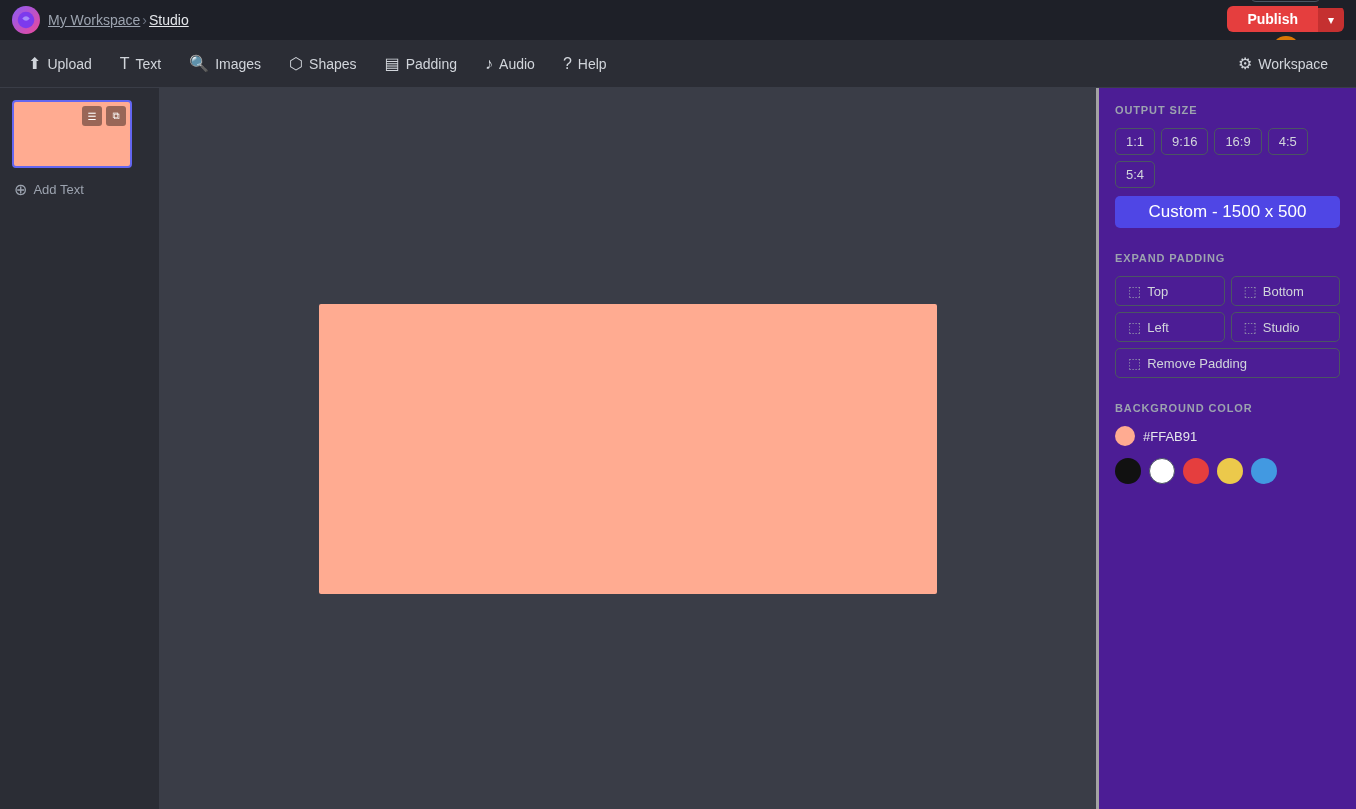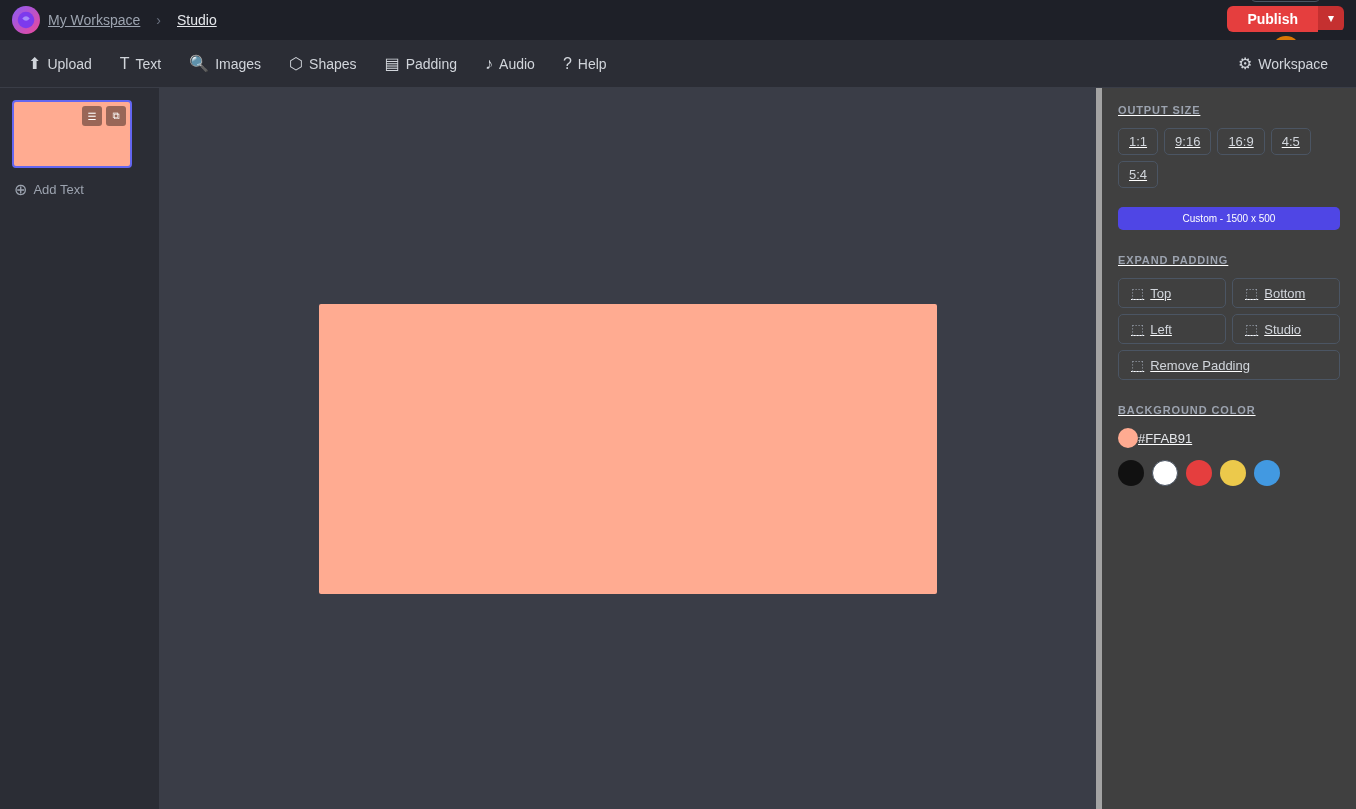--- a/index.html
+++ b/index.html
@@ -34,21 +34,21 @@
       border-radius: 50%;
       background: linear-gradient(135deg, #8b5cf6, #ec4899);
       display: flex;
       align-items: center;
       justify-content: center;
       font-size: 12px;
     }
     .breadcrumb {
       display: flex;
       align-items: center;
-      gap: 16px;
+      gap: 2px;
       font-size: 14px;
       color: #9ca3af;
     }
     .breadcrumb a {
       color: #9ca3af;
       text-decoration: underline;
       cursor: pointer;
     }
     .breadcrumb-sep {
       color: #6b7280;
@@ -67,21 +67,21 @@
       background: transparent;
       border: 1px solid #4b5563;
       color: #e5e7eb;
       padding: 5px 16px;
       border-radius: 6px;
       cursor: pointer;
       font-size: 14px;
     }
     .publish-group {
       display: flex;
-      align-items: flex-start;
+      align-items: flex-end;
       border-radius: 6px;
       overflow: hidden;
     }
     .publish-btn {
       background: #e53e3e;
       border: none;
       color: #ffffff;
       padding: 5px 20px;
       cursor: pointer;
       font-size: 14px;
@@ -222,60 +222,59 @@
     .canvas-wrapper {
       background: #FFAB91;
       width: 618px;
       height: 290px;
       border-radius: 2px;
     }
 
     
     .right-panel {
       width: 260px;
-      background: #404040;
-      border-left: 6px solid #a3a3a3;
+      background: #4c1d95;
+      border-left: 3px solid #a3a3a3;
       padding: 16px;
       flex-shrink: 0;
       overflow-y: auto;
-      text-decoration: underline;
     }
     .panel-section {
       margin-bottom: 24px;
     }
     .panel-section-title {
       font-size: 11px;
       font-weight: 600;
       color: #9ca3af;
       letter-spacing: 0.08em;
       text-transform: uppercase;
       margin-bottom: 12px;
     }
     .size-buttons {
       display: flex;
       gap: 6px;
       flex-wrap: wrap;
-      margin-bottom: 19px;
+      margin-bottom: 8px;
     }
     .size-btn {
       padding: 5px 10px;
       border-radius: 5px;
       border: 1px solid #4b5563;
       background: transparent;
       color: #d1d5db;
       font-size: 13px;
       cursor: pointer;
     }
     .custom-size-btn {
       padding: 5px 14px;
       border-radius: 5px;
       border: 1px solid transparent;
       background: #4f46e5;
       color: #ffffff;
-      font-size: 10px;
+      font-size: 17px;
       cursor: pointer;
       width: 100%;
     }
 
     
     .padding-grid {
       display: flex;
       flex-direction: column;
       gap: 6px;
     }
@@ -311,20 +310,21 @@
       color: #d1d5db;
       font-size: 13px;
       cursor: pointer;
       width: 100%;
     }
 
     
     .bg-color-row {
       display: flex;
       align-items: center;
+      gap: 8px;
       margin-bottom: 12px;
     }
     .bg-color-swatch {
       width: 20px;
       height: 20px;
       border-radius: 50%;
       background: #FFAB91;
       cursor: pointer;
     }
     .bg-color-value {

